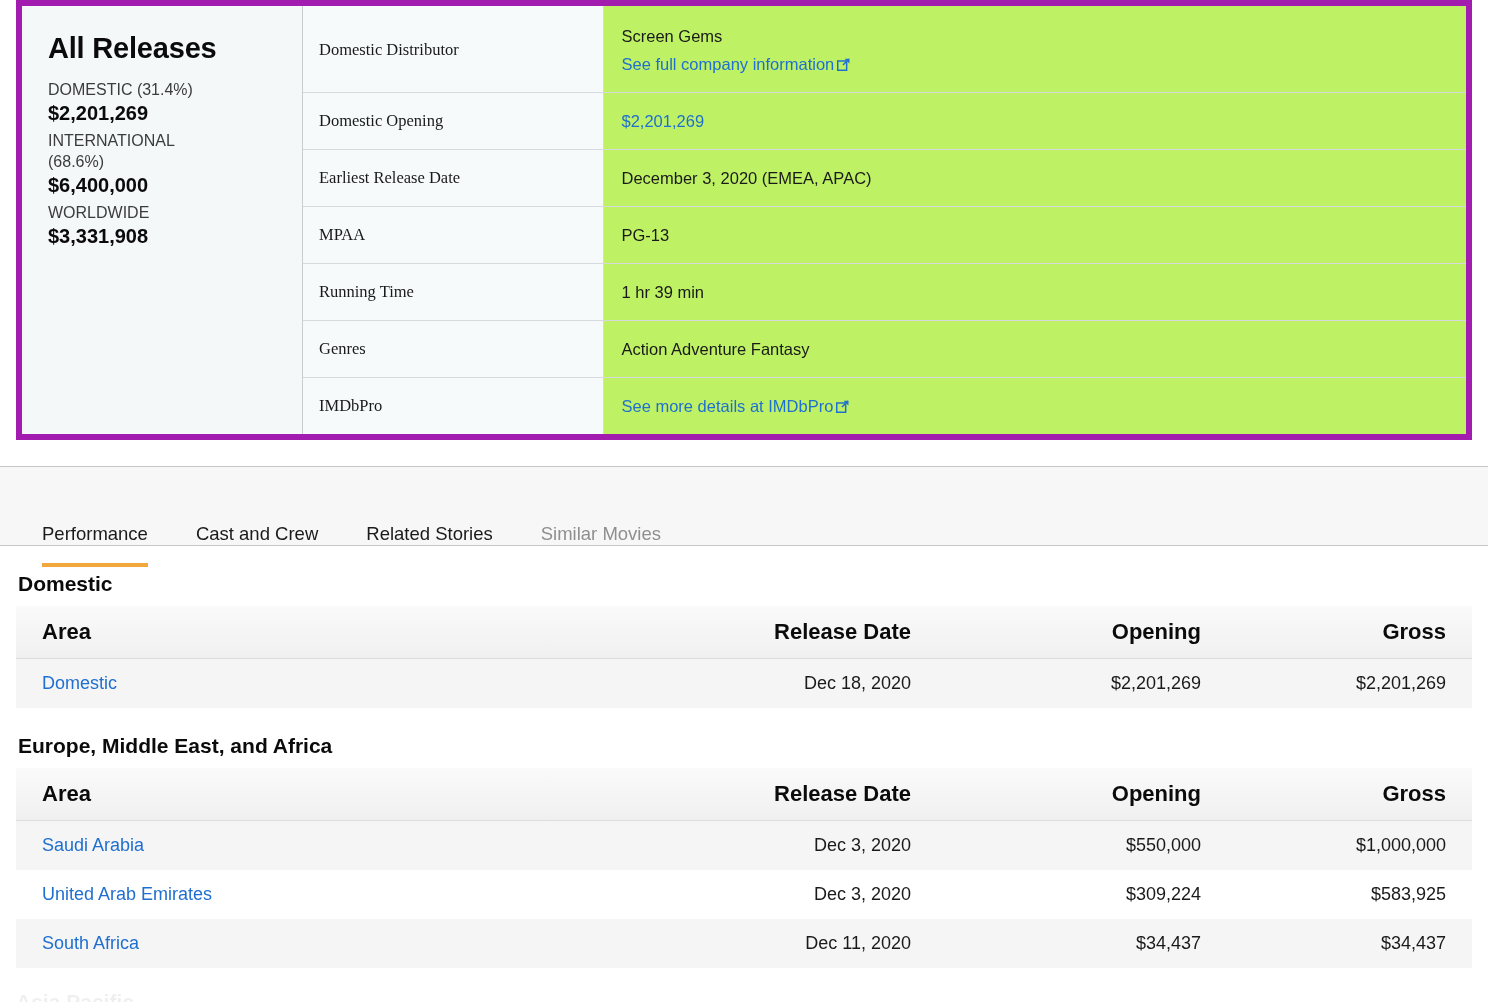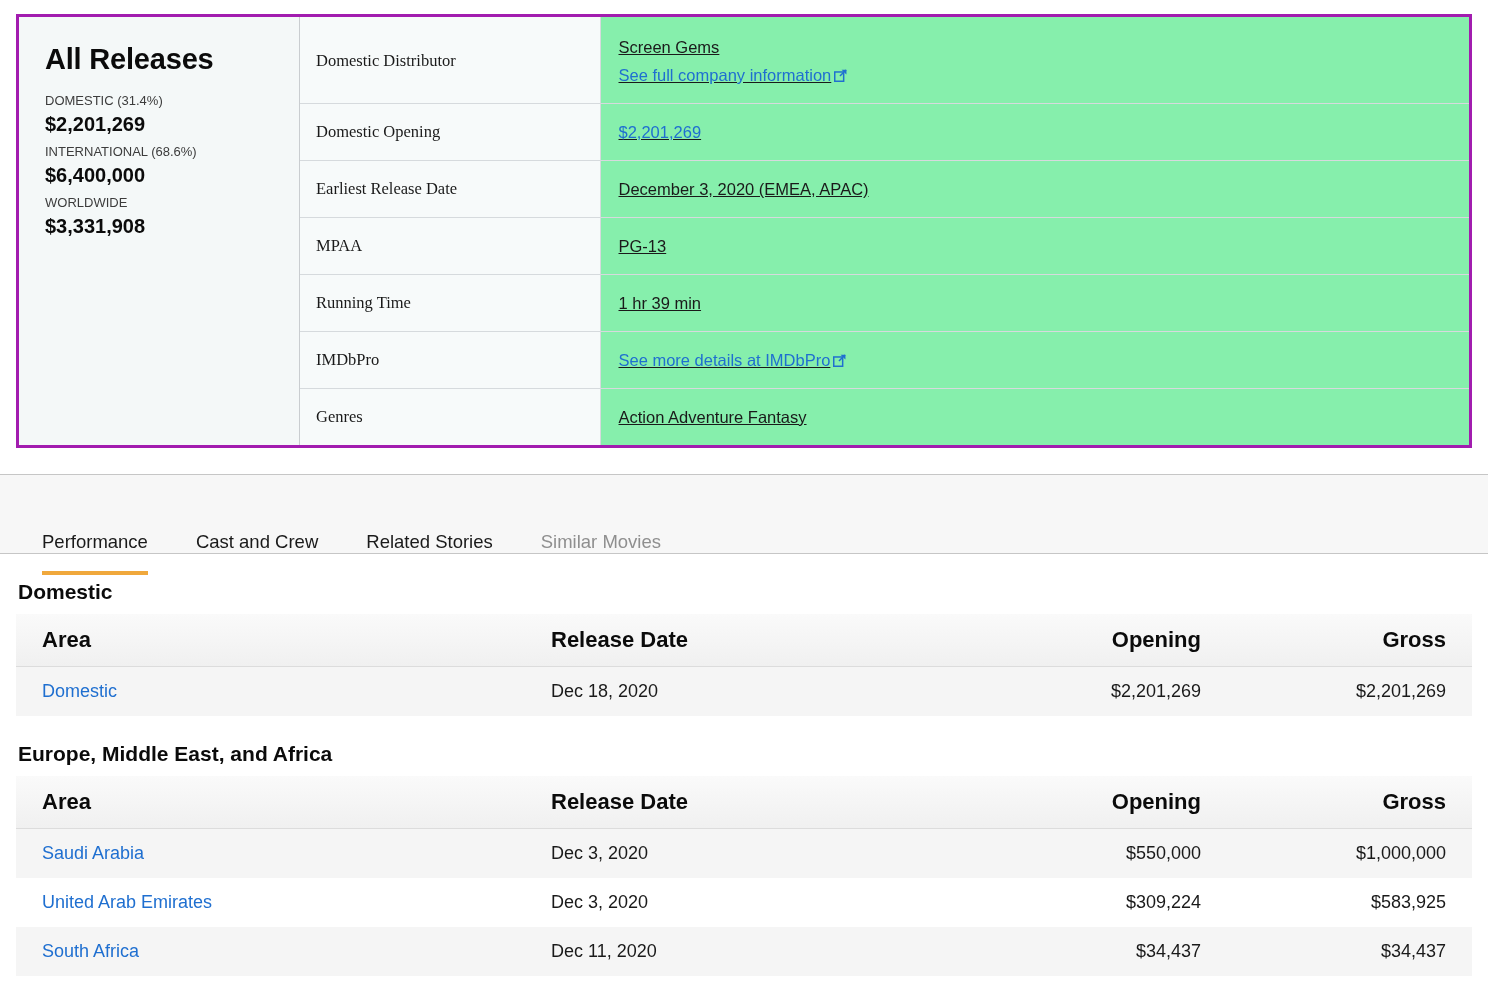--- a/index.html
+++ b/index.html
@@ -11,41 +11,41 @@
     height: 1002px;
     background: #ffffff;
     font-family: "Liberation Sans", sans-serif;
     color: #1a1a1a;
     overflow: hidden;
   }
 
   
   .summary-wrap {
     display: flex;
-    margin: 14px 16px 0 16px;
-    border: 3px solid #a21caf;
+    margin: 0 16px 0 16px;
+    border: 6px solid #a21caf;
     background: #ffffff;
   }
 
   .releases-panel {
     width: 281px;
     flex: 0 0 281px;
     background: #f4f8f8;
     border-right: 1px solid #c9cdd0;
     padding: 26px 0 20px 26px;
   }
   .releases-title {
     font-size: 29px;
     font-weight: bold;
     letter-spacing: -0.2px;
     margin: 0 0 14px 0;
     color: #0b0b0b;
   }
   .rel-label {
-    font-size: 13px;
+    font-size: 16px;
     color: #3c3c3c;
     line-height: 21px;
     margin-top: 2px;
     max-width: 160px;
   }
   .rel-value {
     font-size: 20px;
     font-weight: bold;
     color: #0b0b0b;
     line-height: 26px;
@@ -68,25 +68,24 @@
     color: #1a1a1a;
     background: #f7fafa;
     border-right: 1px solid #d6dadd;
     padding: 14px 0 14px 16px;
     vertical-align: middle;
     font-family: Liberation Serif, serif;
   }
   .info-table td {
     font-size: 16.5px;
     color: #1a1a1a;
-    background: #86efac;
+    background: #bef264;
     padding: 14px 0 14px 18px;
     vertical-align: middle;
     line-height: 28px;
-    text-decoration: underline;
   }
   .info-table tr.tall th, .info-table tr.tall td { padding-top: 16px; padding-bottom: 14px; }
 
   a.link, .link {
     color: #1f6fd0;
     text-decoration: none;
     cursor: pointer;
   }
   .ext {
     display: inline-block;
@@ -153,21 +152,21 @@
   table.grosses td {
     font-size: 18px;
     color: #1a1a1a;
     padding: 14px 0 14px 0;
     white-space: nowrap;
   }
   table.grosses tbody tr:nth-child(odd) { background: #f5f5f5; }
   table.grosses tbody tr:nth-child(even) { background: #ffffff; }
 
   .col-area   { width: 535px; text-align: left;  padding-left: 26px !important; }
-  .col-date   { width: 360px; text-align: left;  padding-left: 0 !important; }
+  .col-date   { width: 360px; text-align: right;  padding-left: 0 !important; }
   .col-open   { width: 300px; text-align: right; padding-right: 10px !important; }
   .col-gross  { width: 261px; text-align: right; padding-right: 26px !important; }
 
   .clipped-bottom {
     margin: 22px 16px 0 16px;
     font-size: 21px;
     font-weight: bold;
     color: #0b0b0b;
     height: 14px;
     overflow: hidden;
@@ -222,34 +221,34 @@
         <th>MPAA</th>
         <td>PG-13</td>
       </tr>
 
       <tr>
         <th>Running Time</th>
         <td>1 hr 39 min</td>
       </tr>
 
       <tr>
+        <th>Genres</th>
+        <td>Action Adventure Fantasy</td>
+      </tr>
+
+      <tr>
         <th>IMDbPro</th>
         <td>
           <a class="link"><span>See more details at IMDbPro</span><svg class="ext" viewBox="0 0 14 14">
                 <rect x="0.8" y="3.2" width="9.6" height="10" fill="none" stroke="#1f6fd0" stroke-width="1.6"></rect>
                 <path d="M6.4 7.6 L13 1.1" stroke="#1f6fd0" stroke-width="1.6" fill="none"></path>
                 <path d="M8.2 0.8 H13.4 V6 L11.6 4.2 V2.6 H10 Z" fill="#1f6fd0"></path>
               </svg></a>
         </td>
       </tr>
-
-      <tr>
-        <th>Genres</th>
-        <td>Action Adventure Fantasy</td>
-      </tr>
     </tbody>
   </table>
 </div>
 
 <div class="tabstrip">
   <div class="tab active">Performance</div>
   <div class="tab">Cast and Crew</div>
   <div class="tab">Related Stories</div>
   <div class="tab muted">Similar Movies</div>
 </div>

